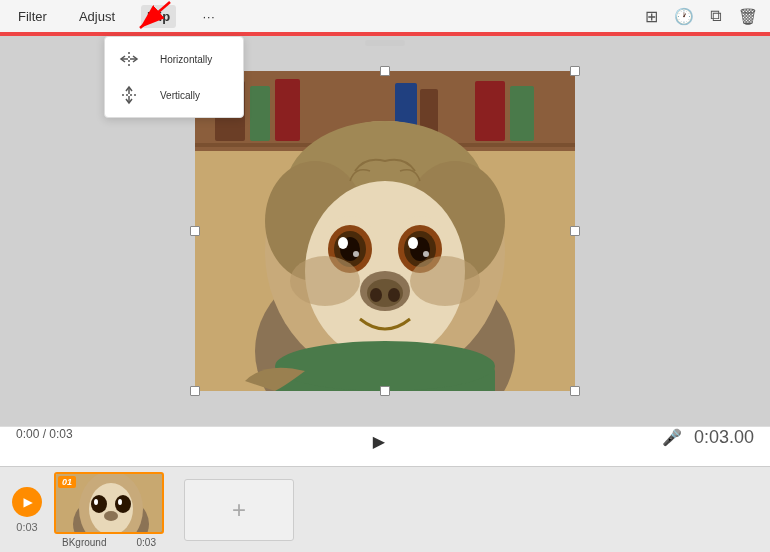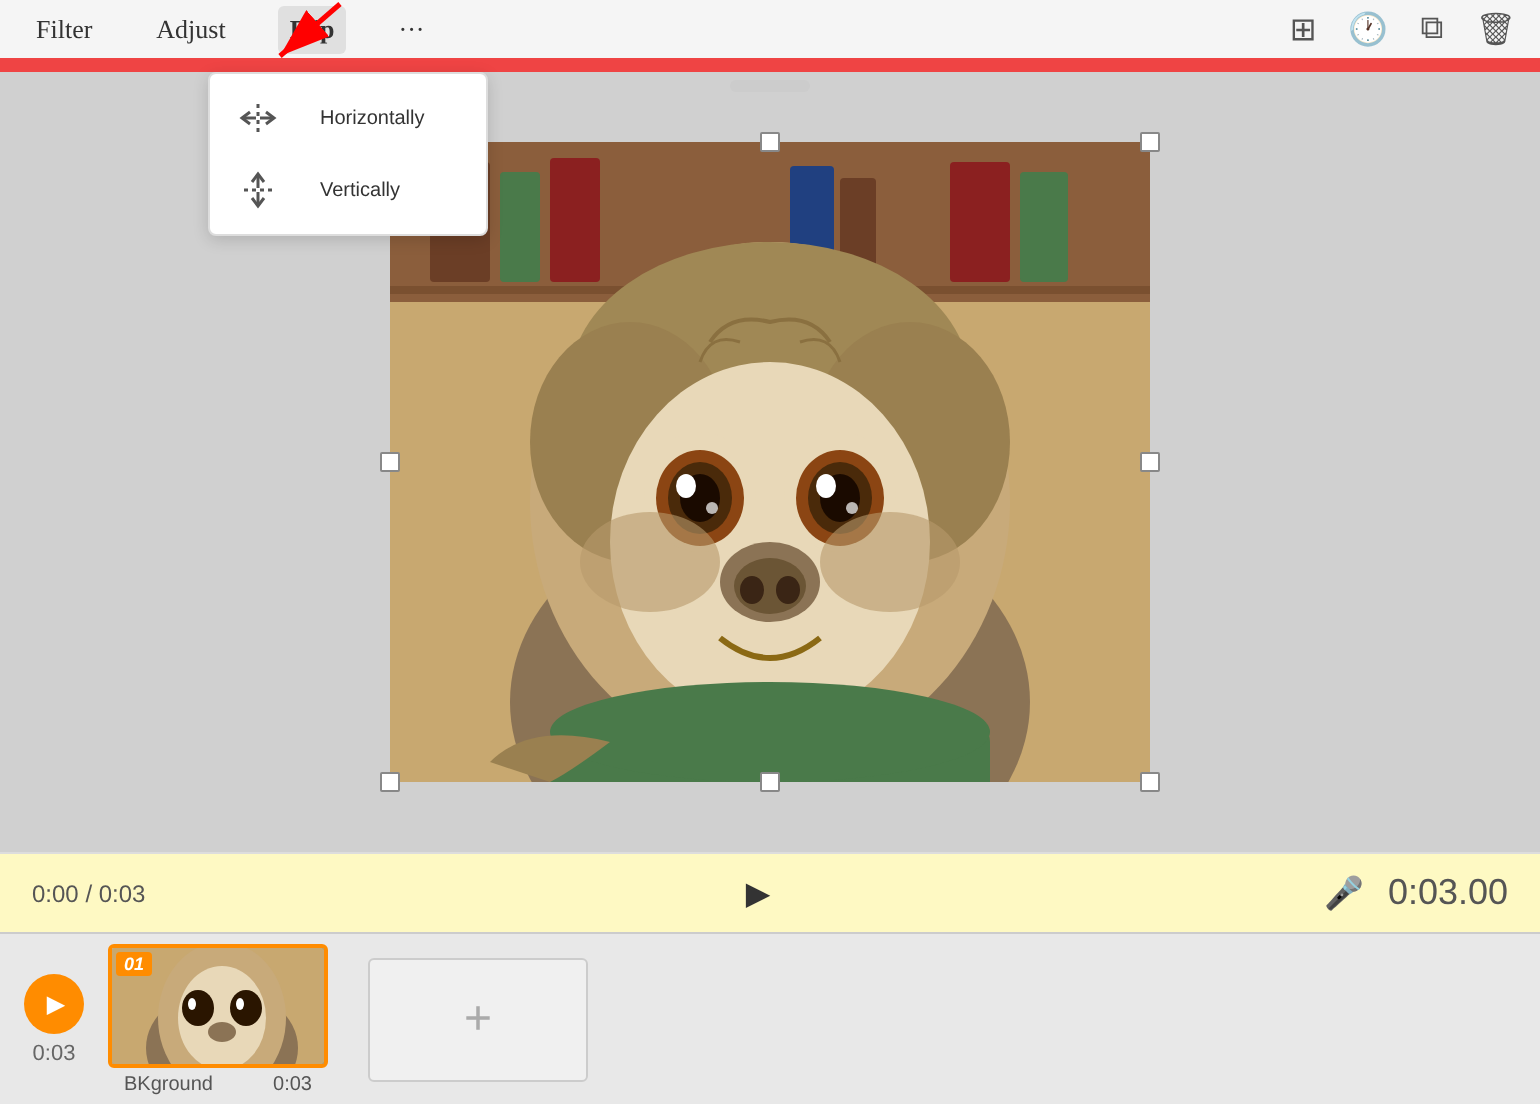--- a/index.html
+++ b/index.html
@@ -11,27 +11,26 @@
       font-size: 13px;
       overflow: hidden;
       position: relative;
     }
 
     
     .toolbar {
       display: flex;
       align-items: center;
       background: #f5f5f5;
-      border-bottom: 7px solid #ef4444;
+      border-bottom: 4px solid #ef4444;
       height: 36px;
       padding: 0 12px;
       gap: 20px;
       position: relative;
       z-index: 10;
-      font-family: Liberation Serif, serif;
     }
     .toolbar-item {
       font-size: 13px;
       color: #333;
       cursor: pointer;
       padding: 4px 6px;
       border-radius: 3px;
     }
     .toolbar-item:hover, .toolbar-item.active {
       background: #e0e0e0;
@@ -156,25 +155,25 @@
       top: 4px;
       left: calc(50% - 20px);
       width: 40px;
       height: 6px;
       background: #ccc;
       border-radius: 3px;
     }
 
     
     .video-controls {
-      background: #fef9c3;
+      background: #ffffff;
       border-top: 1px solid #ddd;
       height: 40px;
       display: flex;
-      align-items: center;
+      align-items: flex-start;
       padding: 0 16px;
       gap: 16px;
     }
     .time-display {
       font-size: 12px;
       color: #555;
       min-width: 80px;
     }
     .controls-center {
       flex: 1;

